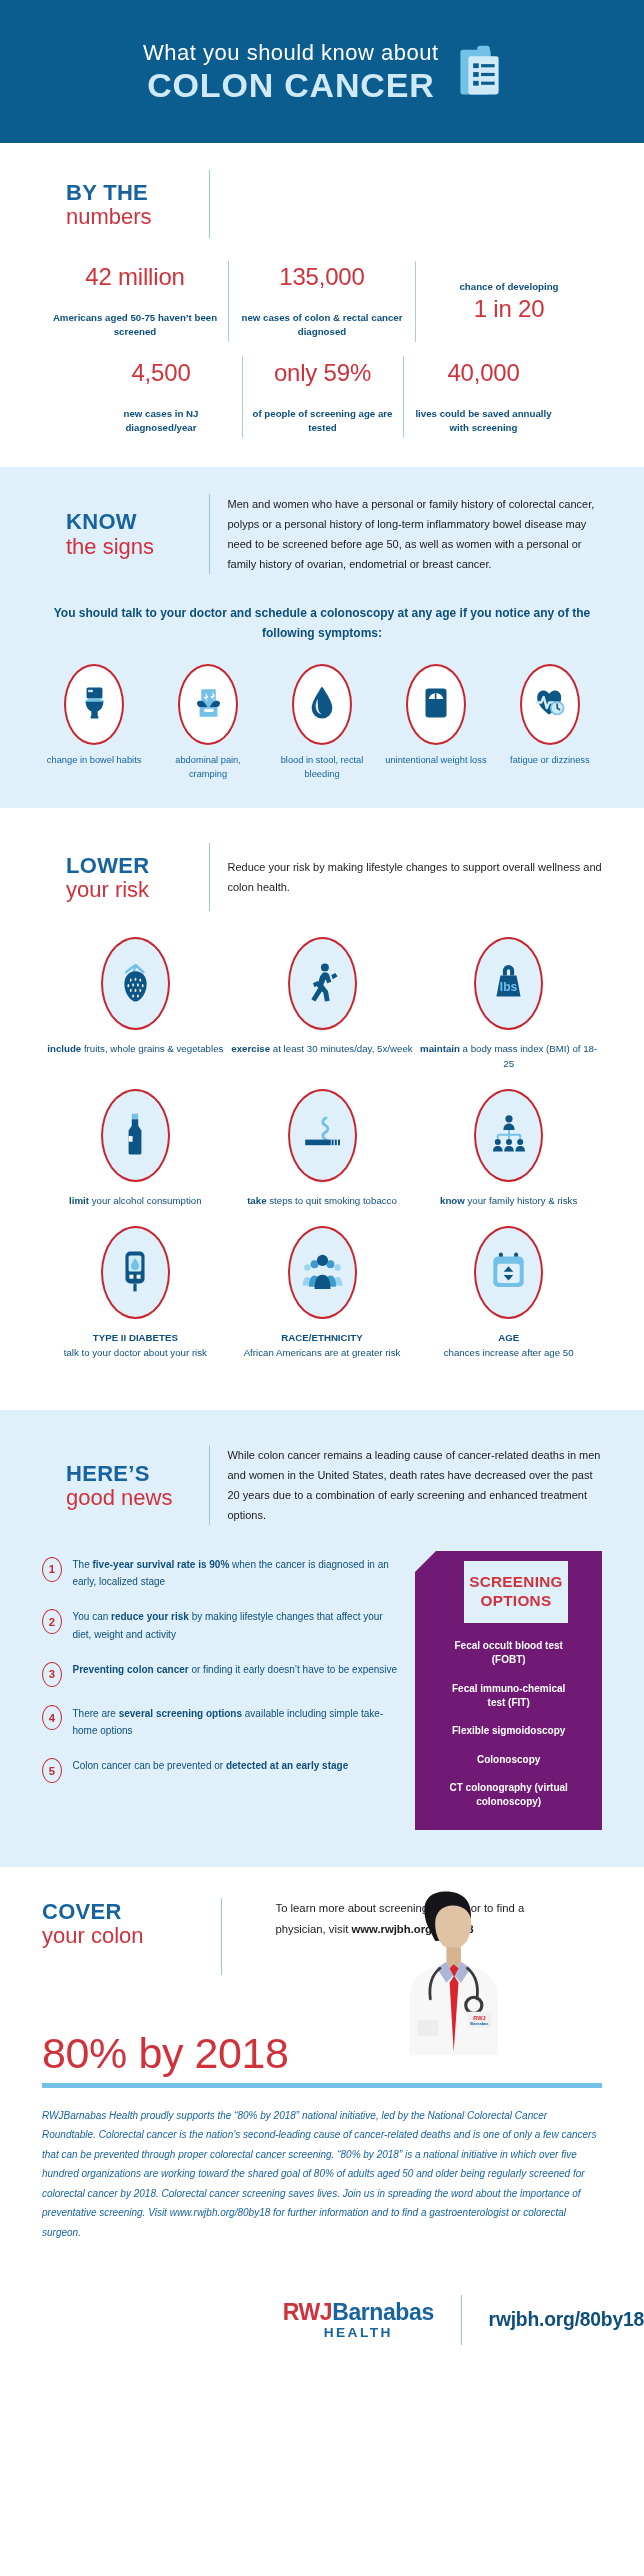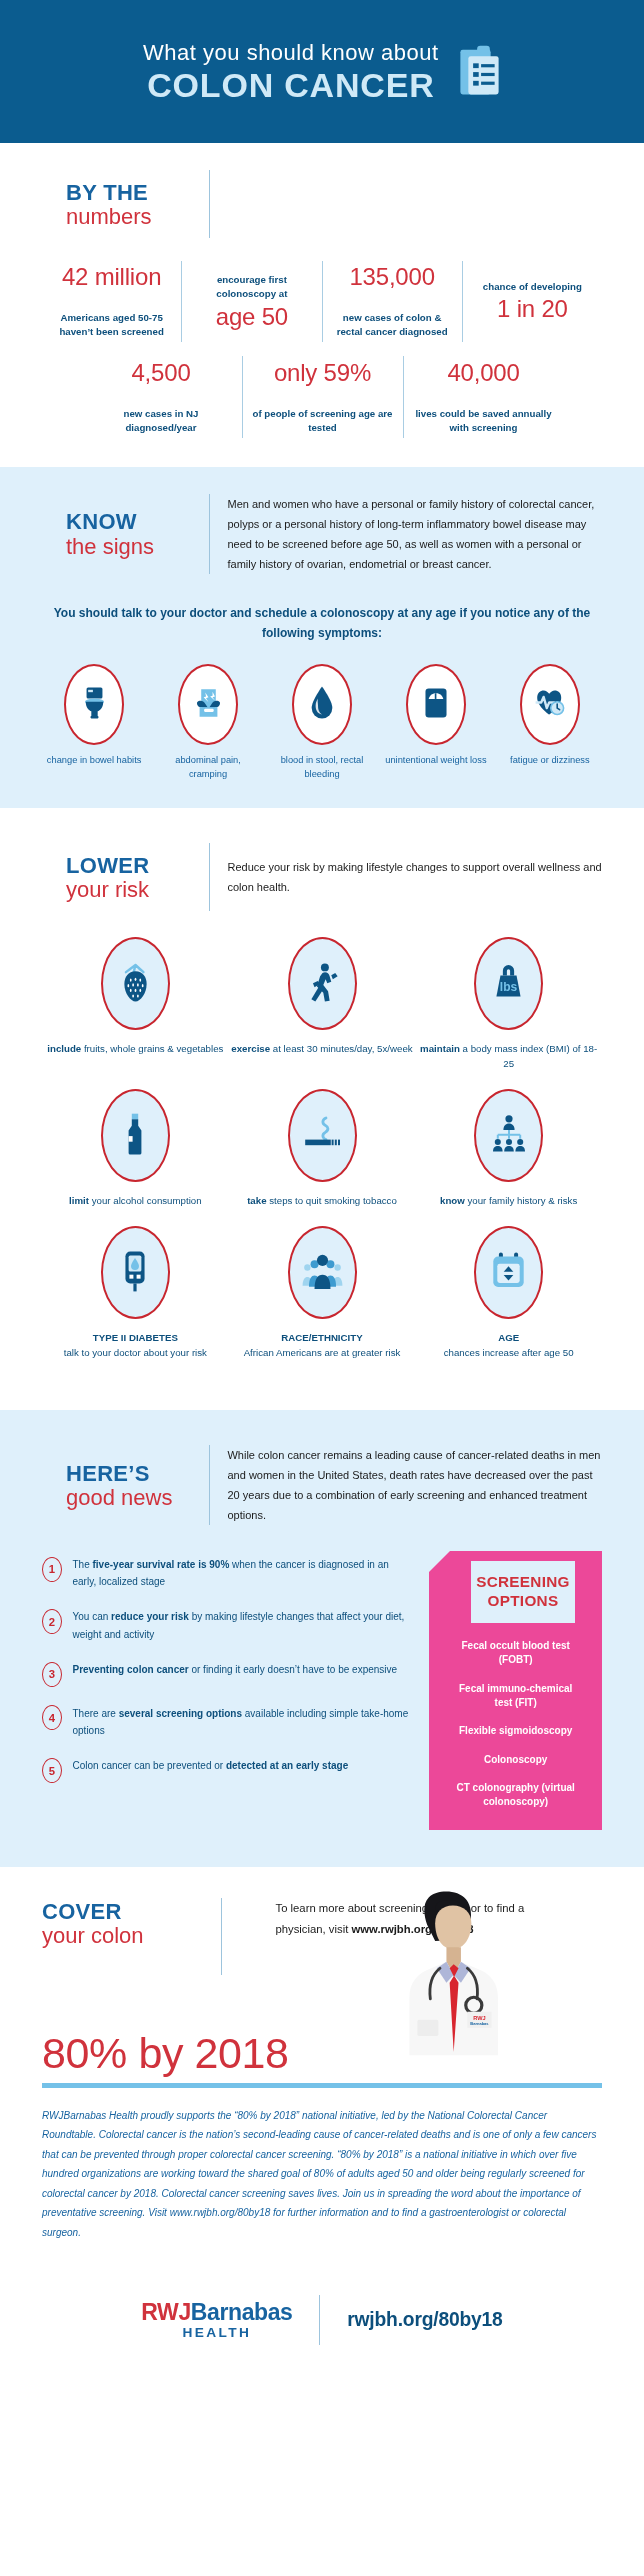--- a/index.html
+++ b/index.html
@@ -222,22 +222,22 @@
     color: #0d4f7c;
     font-size: 10px;
     line-height: 1.75;
   }
   .news-text b { font-weight: bold; }
 
   
   .screen-card {
     flex: 0 0 172px;
     position: relative;
-    background: #ec4899;
-    padding: 0 21px 21px;
+    background: #701a75;
+    padding: 0 28px 21px;
     align-self: flex-start;
   }
   .fold {
     position: absolute;
     top: 0; left: 0;
     width: 0; height: 0;
     border-top: 21px solid #dff0fb;
     border-right: 21px solid transparent;
   }
   .screen-title-box {
@@ -306,21 +306,21 @@
     font-style: italic;
     line-height: 1.95;
     margin-top: 17.7px;
     padding-bottom: 32px;
   }
 
   
   .logo-bar {
     display: flex;
     align-items: center;
-    justify-content: center;
+    justify-content: flex-end;
     gap: 27px;
     padding: 21px 0 35px;
     background: #ffffff;
   }
   .logo-mark { text-align: left; line-height: 1; }
   .logo-top { font-size: 23px; font-weight: bold; letter-spacing: -0.4px; }
   .logo-rwj { color: #d0323c; }
   .logo-barnabas { color: #1763a0; }
   .logo-health {
     color: #1763a0;
@@ -369,24 +369,20 @@
         <div class="t-top">BY THE</div>
         <div class="t-bot">numbers</div>
       </div>
       <div class="sec-divider"></div>
     </div>
 
     <div class="stats-row">
       <div class="stat">
         <div class="big">42 million</div>
         <div class="small spaced">Americans aged 50-75 haven’t been screened</div>
-      </div>
-      <div class="stat">
-        <div class="small">encourage first colonoscopy at</div>
-        <div class="big after">age 50</div>
       </div>
       <div class="stat">
         <div class="big">135,000</div>
         <div class="small spaced">new cases of colon &amp; rectal cancer diagnosed</div>
       </div>
       <div class="stat">
         <div class="small">chance of developing</div>
         <div class="big after">1 in 20</div>
       </div>
     </div>

